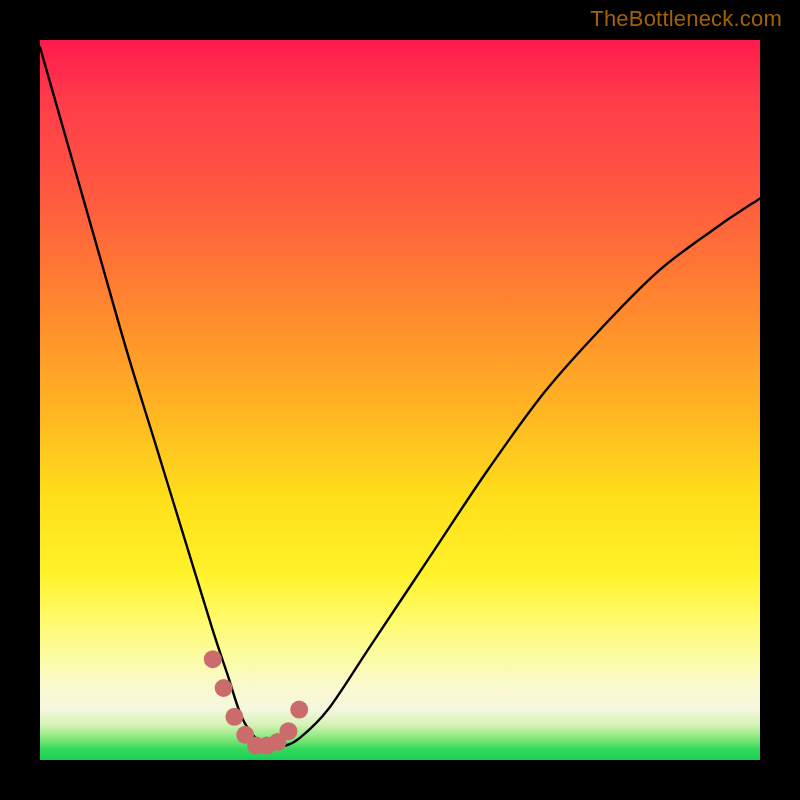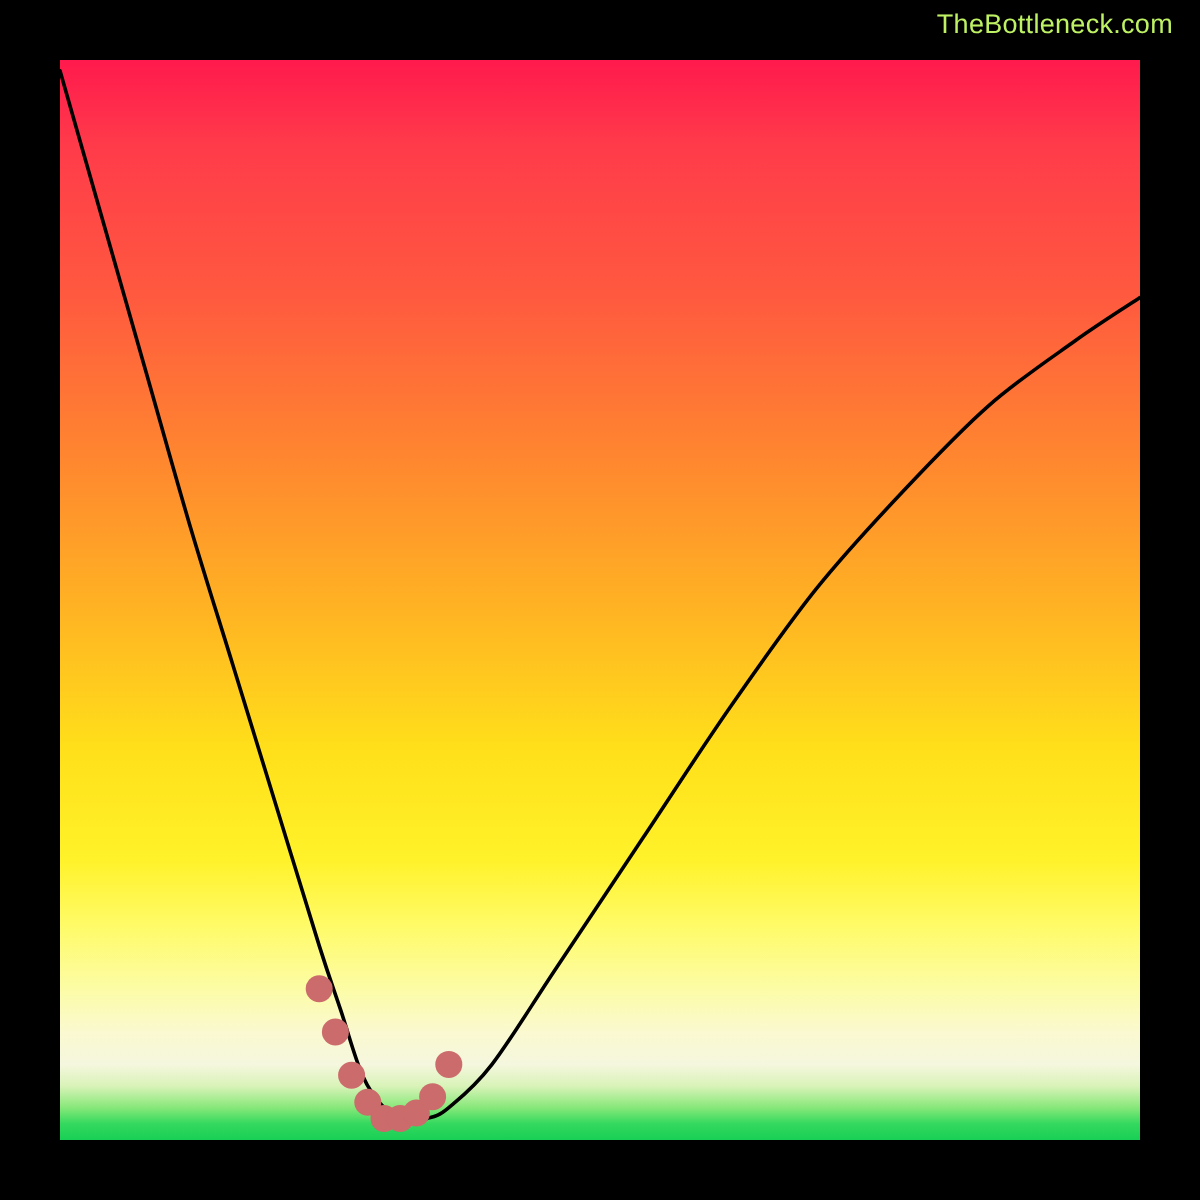--- a/index.html
+++ b/index.html
@@ -40,22 +40,22 @@
       #d9f3b8 95%,
       #87e87a 97%,
       #34d95e 98.5%,
       #18cf55 100%
     );
   }
   .watermark {
     position: absolute;
     top: 6px;
     right: 18px;
-    color: #bef264;
-    font-size: 18px;
+    color: #a16207;
+    font-size: 22px;
     font-weight: 500;
     letter-spacing: 0.2px;
     user-select: none;
   }
   svg.curves {
     position: absolute;
     left: 0;
     top: 0;
     width: 720px;
     height: 720px;

